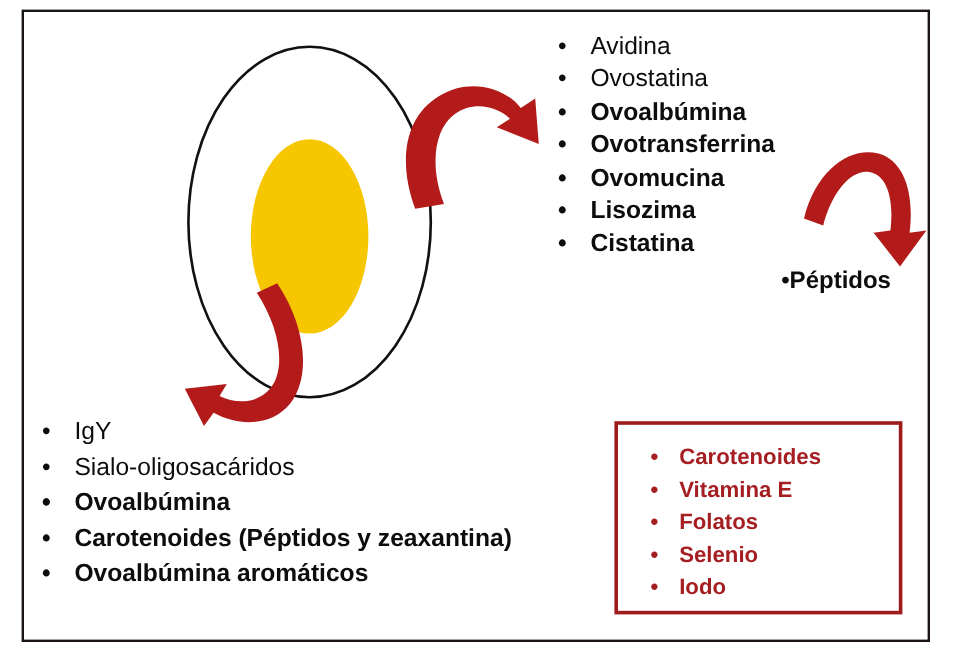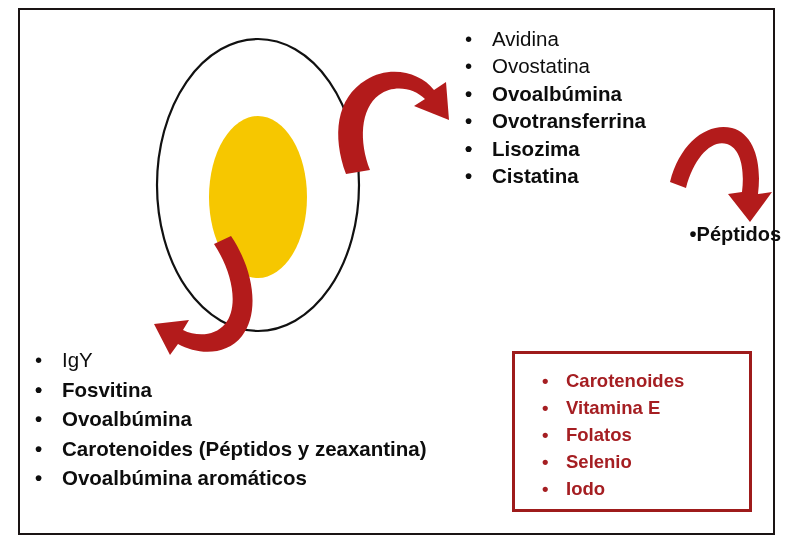--- a/index.html
+++ b/index.html
@@ -81,21 +81,21 @@
   #peptides-label {
     position: absolute;
     left: 651px;
     top: 222px;
     width: 130px;
     font-size: 20px;
     font-weight: bold;
     line-height: 24px;
     color: #0d0d0d;
   }
-  #peptides-label .pep-line { display: block; text-align: right; }
+  #peptides-label .pep-line { display: block; }
   
   #micronutrient-box {
     position: absolute;
     left: 512px;
     top: 351px;
     width: 240px;
     height: 161px;
     border: 3px solid #9e1b1b;
     box-sizing: border-box;
     background: #ffffff;
@@ -188,20 +188,21 @@
     <li class="bold-item">
       <span class="bullet-dot">•</span>
       <span>Ovoalbúmina</span>
     </li>
     <li class="bold-item">
       <span class="bullet-dot">•</span>
       <span>Ovotransferrina</span>
     </li>
     <li class="bold-item">
       <span class="bullet-dot">•</span>
+      <span>Ovomucina</span>
     </li>
     <li class="bold-item">
       <span class="bullet-dot">•</span>
       <span>Lisozima</span>
     </li>
     <li class="bold-item">
       <span class="bullet-dot">•</span>
       <span>Cistatina</span>
     </li>
   </ul>
@@ -210,24 +211,24 @@
     <span class="pep-line"><span>•</span><span>Péptidos</span></span>
   </div>
 
   <ul id="list-yolk" class="bullet-list">
     <li>
       <span class="bullet-dot">•</span>
       <span>IgY</span>
     </li>
     <li>
       <span class="bullet-dot">•</span>
-    </li>
-    <li class="bold-item">
-      <span class="bullet-dot">•</span>
-      <span>Fosvitina</span>
+      <span>Sialo-oligosacáridos</span>
+    </li>
+    <li class="bold-item">
+      <span class="bullet-dot">•</span>
     </li>
     <li class="bold-item">
       <span class="bullet-dot">•</span>
       <span>Ovoalbúmina</span>
     </li>
     <li class="bold-item">
       <span class="bullet-dot">•</span>
       <span>Carotenoides (Péptidos y zeaxantina)</span>
     </li>
     <li class="bold-item">

